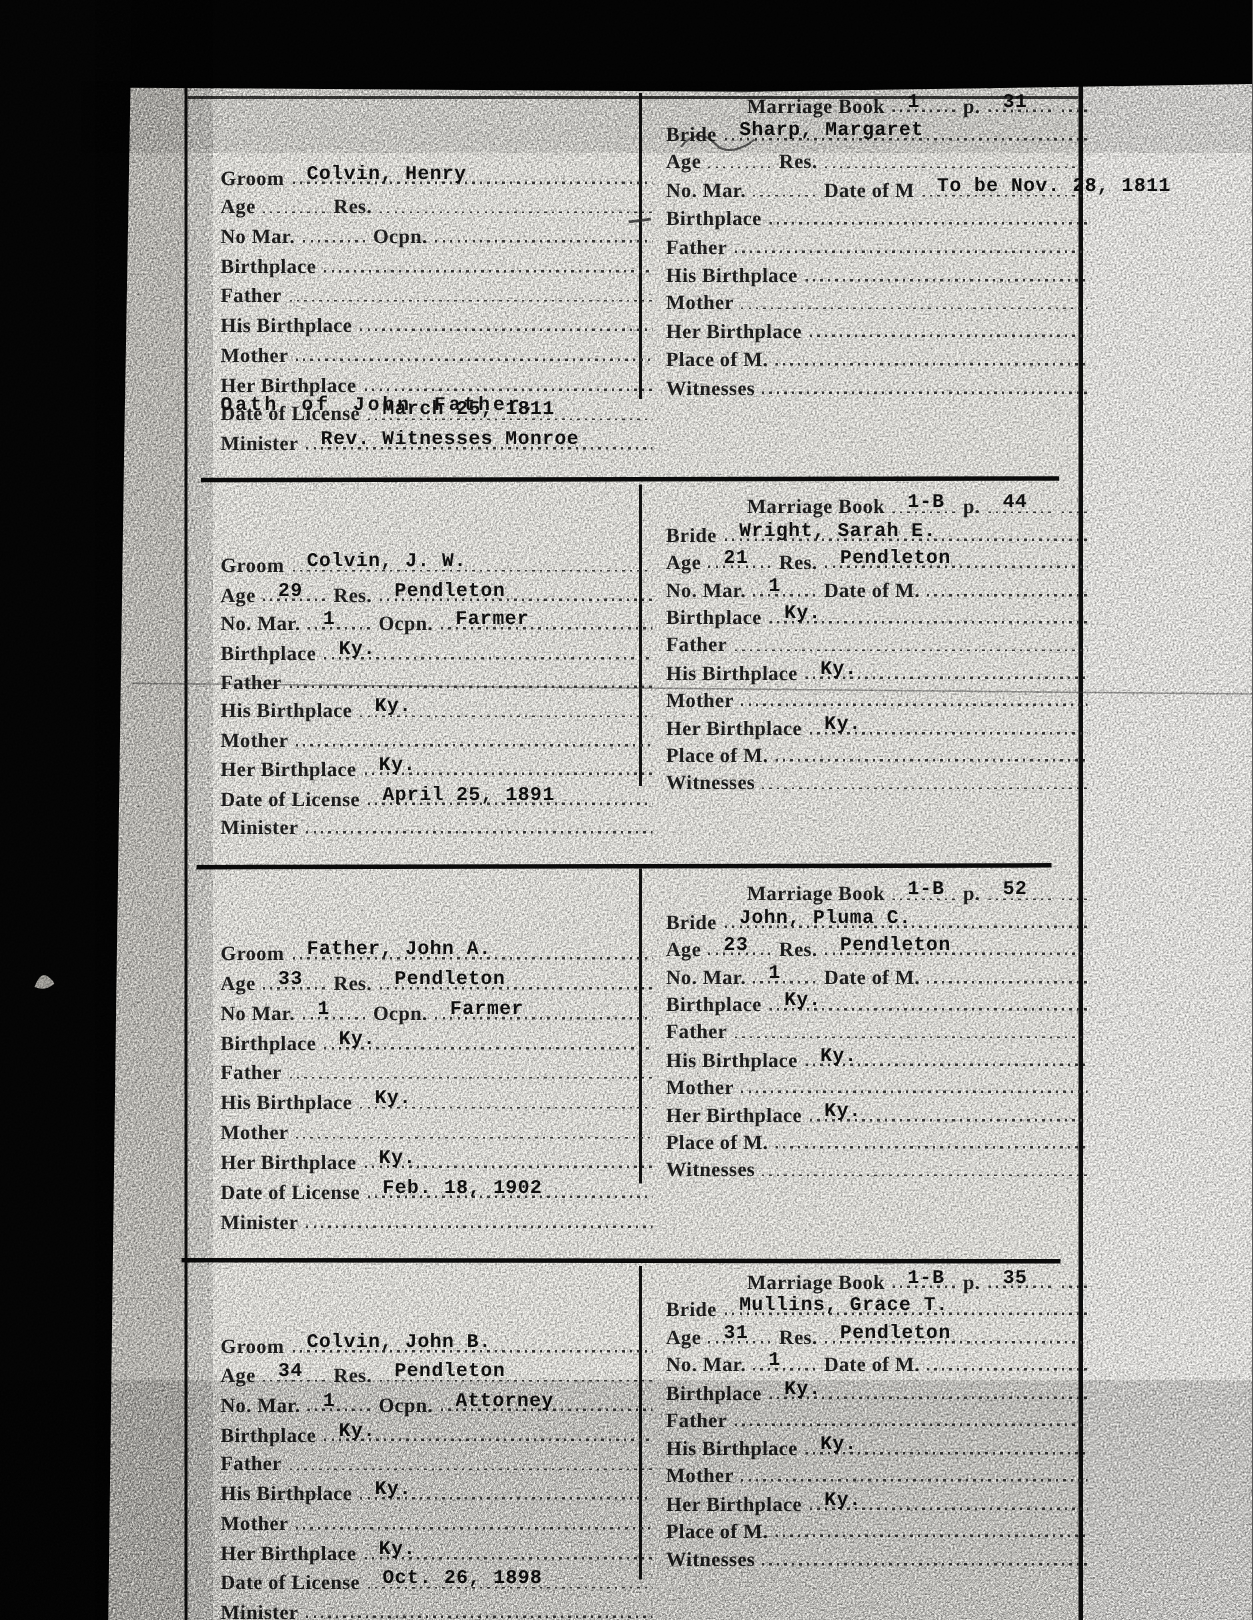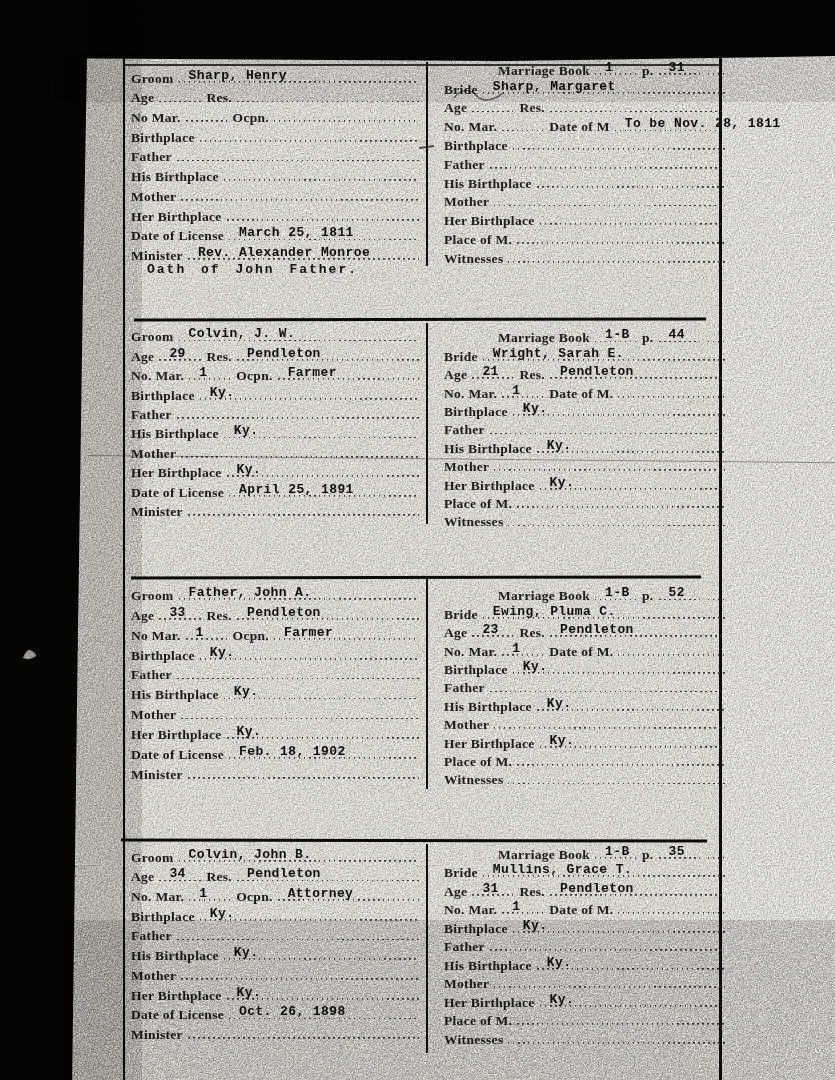--- a/index.html
+++ b/index.html
@@ -16,21 +16,21 @@
   .rule-left{left:123px;top:56px;width:2px;height:1024px;}
   .rule-right{left:719px;top:54px;width:3px;height:1026px;}
   .divider{position:absolute;left:426px;width:2px;background:#131313;z-index:3;}
   .hline{position:absolute;background:#0d0d0d;z-index:3;}
   .topline{left:125px;top:64px;width:594px;height:2px;opacity:.78;}
   .sep1{left:134px;top:318px;width:572px;height:3px;transform:rotate(-.1deg);}
   .sep2{left:131px;top:576px;width:570px;height:3px;transform:rotate(-.12deg);}
   .sep3{left:121px;top:839px;width:586px;height:3px;transform:rotate(.08deg);}
   
   .col{position:absolute;z-index:4;}
-  .col.left{left:131px;width:291px;}
+  .col.left{left:147px;width:291px;margin-top:40px;}
   .col.right{left:444px;width:284px;}
   .row{display:flex;align-items:flex-end;height:var(--rh);position:relative;}
   .col.right .row:first-child{padding-left:54px;}
   .lbl{font:600 13.5px "Liberation Serif",serif;line-height:15px;color:#222;
     white-space:nowrap;letter-spacing:.3px;padding-right:3px;}
   .entry{position:relative;height:14px;width:44px;margin:0 3px 3px 2px;
     background:repeating-linear-gradient(90deg,#3d3d3d 0 1.5px,transparent 1.5px 5px) left bottom/100% 1.7px no-repeat;}
   .entry.fill{flex:1;}
   .val{position:absolute;left:10px;bottom:0;font:700 13px "Liberation Mono",monospace;
     color:#121212;white-space:nowrap;letter-spacing:.4px;}
@@ -69,21 +69,21 @@
   <svg class="blob" width="18" height="16">
     <path d="M3 13 Q7 2 12 6 T16 11 Q10 16 3 13 Z" fill="#cfcdc6" opacity=".85"></path>
   </svg>
 
   <div id="content">
       <div>
         <div class="col left" style="top: 66px; --rh: 19.7px;">
           <div class="row">
             <span class="lbl">Groom</span>
             <span class="entry fill">
-              <span class="val">Sharp, Henry</span>
+              <span class="val">Colvin, Henry</span>
             </span>
           </div>
           <div class="row">
             <span class="lbl">Age</span>
             <span class="entry">
               <span class="val"></span>
             </span>
             <span class="lbl">Res.</span>
             <span class="entry fill">
               <span class="val"></span>
@@ -131,21 +131,21 @@
           </div>
           <div class="row">
             <span class="lbl">Date of License</span>
             <span class="entry fill">
               <span class="val">March 25, 1811</span>
             </span>
           </div>
           <div class="row">
             <span class="lbl">Minister</span>
             <span class="entry fill">
-              <span class="val">Rev. Alexander Monroe</span>
+              <span class="val">Rev. Witnesses Monroe</span>
             </span>
           </div>
         </div>
         <div class="col right" style="top: 59px; --rh: 18.8px;">
           <div class="row">
             <span class="lbl">Marriage Book</span>
             <span class="entry">
               <span class="val">1</span>
             </span>
             <span class="lbl">p.</span>
@@ -463,21 +463,21 @@
             <span class="entry">
               <span class="val">52</span>
             </span>
             <span class="entry fill">
               <span class="val"></span>
             </span>
           </div>
           <div class="row">
             <span class="lbl">Bride</span>
             <span class="entry fill">
-              <span class="val">Ewing, Pluma C.</span>
+              <span class="val">John, Pluma C.</span>
             </span>
           </div>
           <div class="row">
             <span class="lbl">Age</span>
             <span class="entry">
               <span class="val">23</span>
             </span>
             <span class="lbl">Res.</span>
             <span class="entry fill">
               <span class="val">Pendleton</span>

